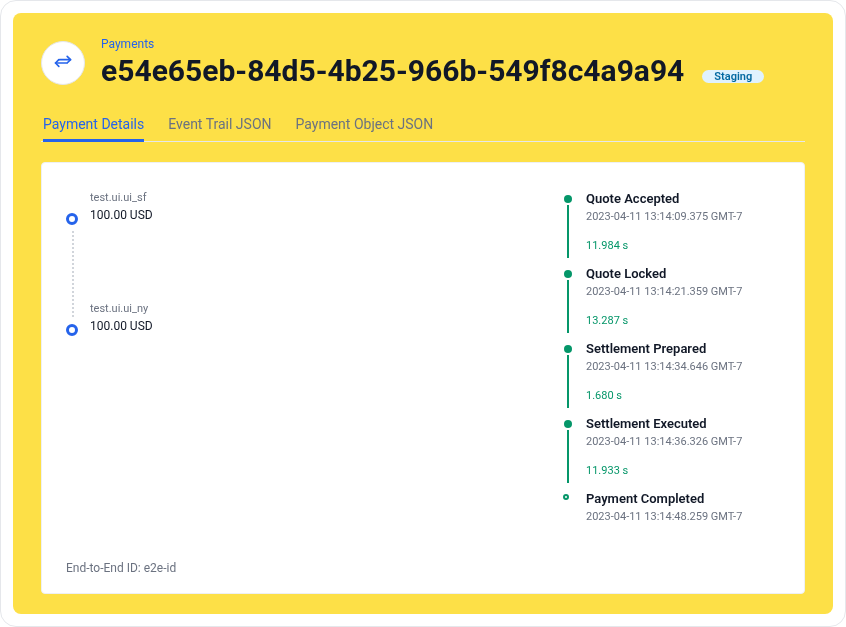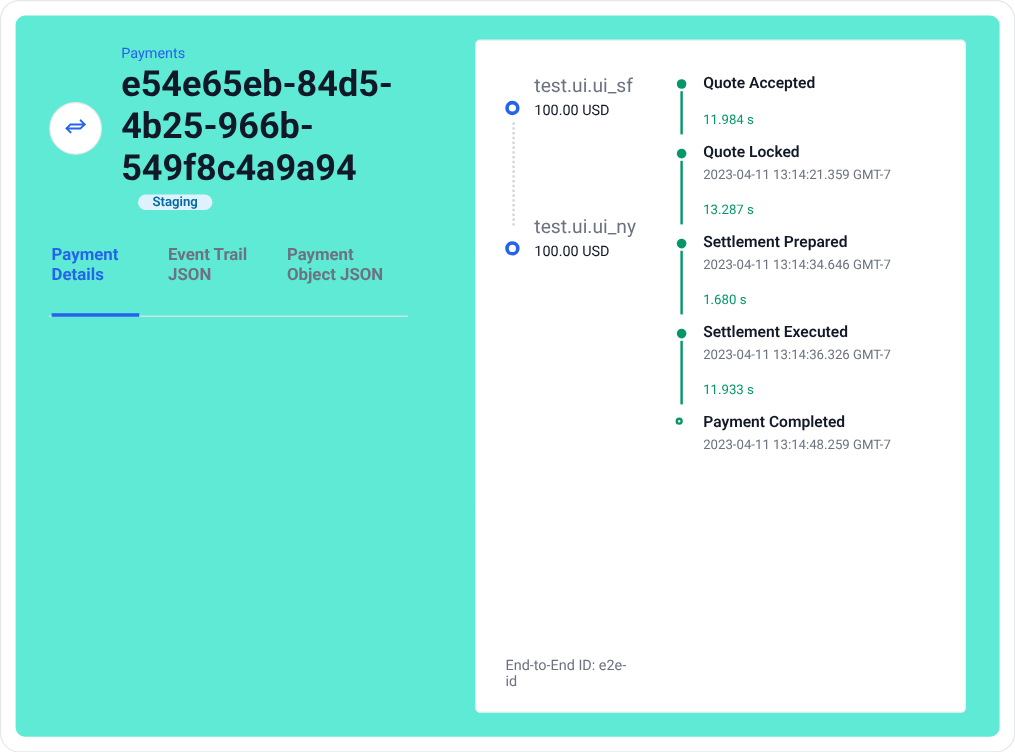--- a/index.html
+++ b/index.html
@@ -15,23 +15,24 @@
       width: 846px;
       height: 627px;
       border: 1px solid #e5e7eb;
       border-radius: 16px;
       padding: 12px;
       background: #fff;
     }
     .app {
       width: 100%;
       height: 100%;
-      background: #5eead4;
+      background: #fde047;
       border-radius: 8px;
       display: flex;
+      flex-direction: column;
       overflow: hidden;
     }
     .header {
       padding: 24px 28px 0 28px;
     }
     .header-row {
       display: flex;
       align-items: center;
       gap: 16px;
     }
@@ -71,23 +72,23 @@
     }
     .tabs {
       display: flex;
       gap: 24px;
       margin-top: 28px;
       border-bottom: 1px solid #e5e7eb;
       padding: 0 2px;
     }
     .tab {
       font-size: 14px;
-      font-weight: 700;
+      font-weight: 400;
       color: #6b7280;
-      padding: 0 0 24px 0;
+      padding: 0 0 7px 0;
       cursor: pointer;
       border-bottom: 3px solid transparent;
       margin-bottom: -1px;
     }
     .tab.active {
       color: #2563eb;
       border-bottom-color: #2563eb;
     }
     .content {
       flex: 1;
@@ -121,21 +122,21 @@
       position: absolute;
       left: 0;
       top: 22px;
       width: 12px;
       height: 12px;
       border: 3px solid #2563eb;
       border-radius: 50%;
       background: #fff;
     }
     .party-label {
-      font-size: 16px;
+      font-size: 11px;
       color: #6b7280;
       margin-bottom: 4px;
     }
     .party-amount {
       font-size: 12px;
       color: #111827;
     }
     .dotted-line {
       position: absolute;
       left: 6px;
@@ -252,20 +253,21 @@
 
           <div class="e2e">End-to-End ID: e2e-id</div>
         </div>
 
         <div class="right-col">
 
           <div class="tl-step">
             <div class="tl-dot"></div>
             <div class="tl-line"></div>
             <div class="tl-title">Quote Accepted</div>
+            <div class="tl-ts">2023-04-11 13:14:09.375 GMT-7</div>
             <div class="tl-dur">11.984 s</div>
           </div>
 
           <div class="tl-step">
             <div class="tl-dot"></div>
             <div class="tl-line"></div>
             <div class="tl-title">Quote Locked</div>
             <div class="tl-ts">2023-04-11 13:14:21.359 GMT-7</div>
             <div class="tl-dur">13.287 s</div>
           </div>

